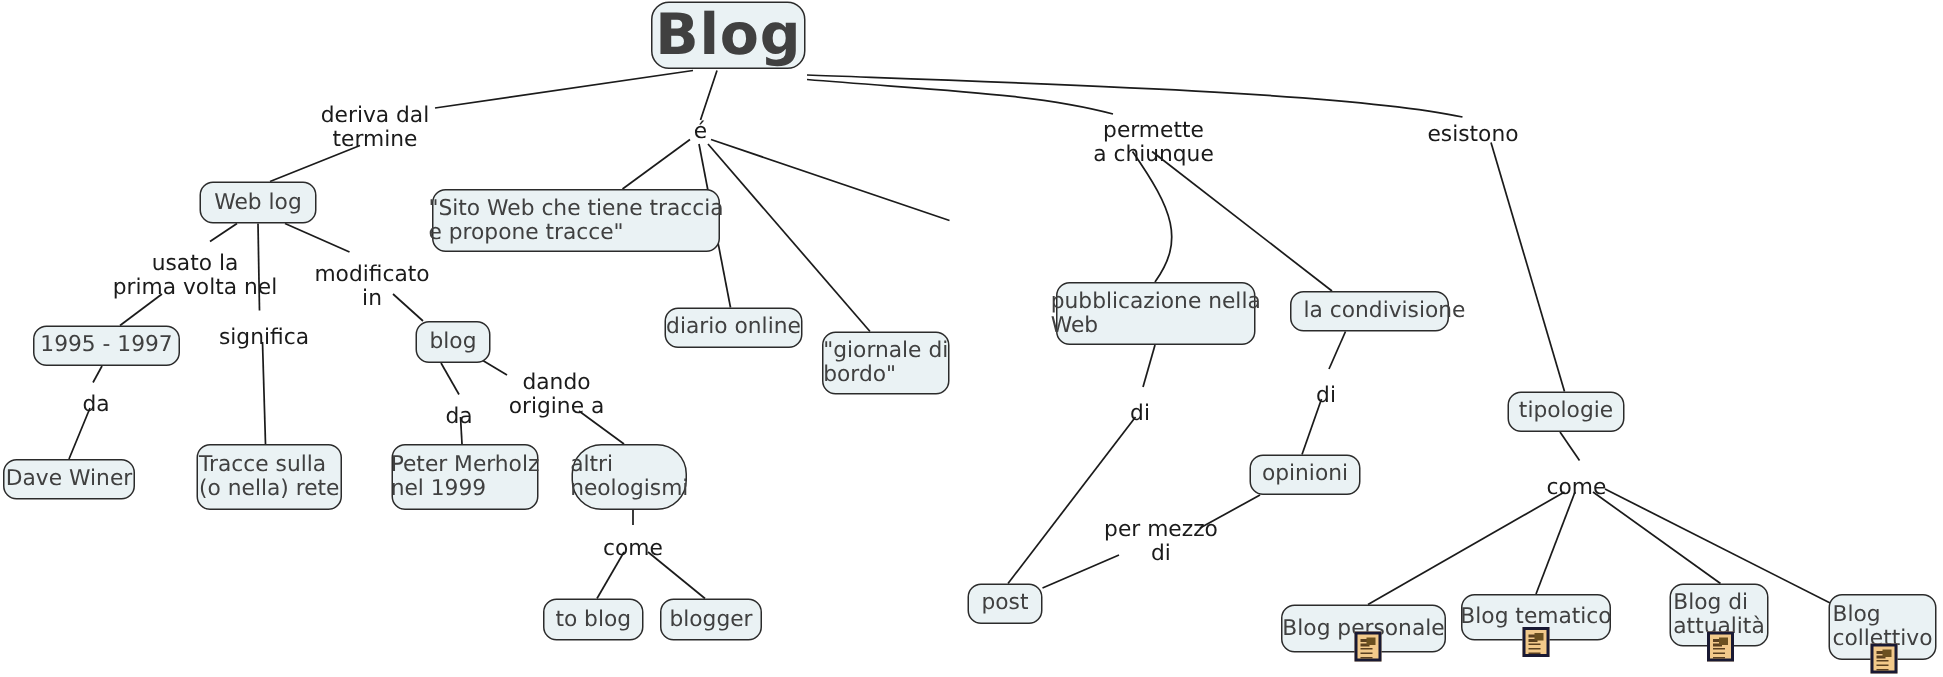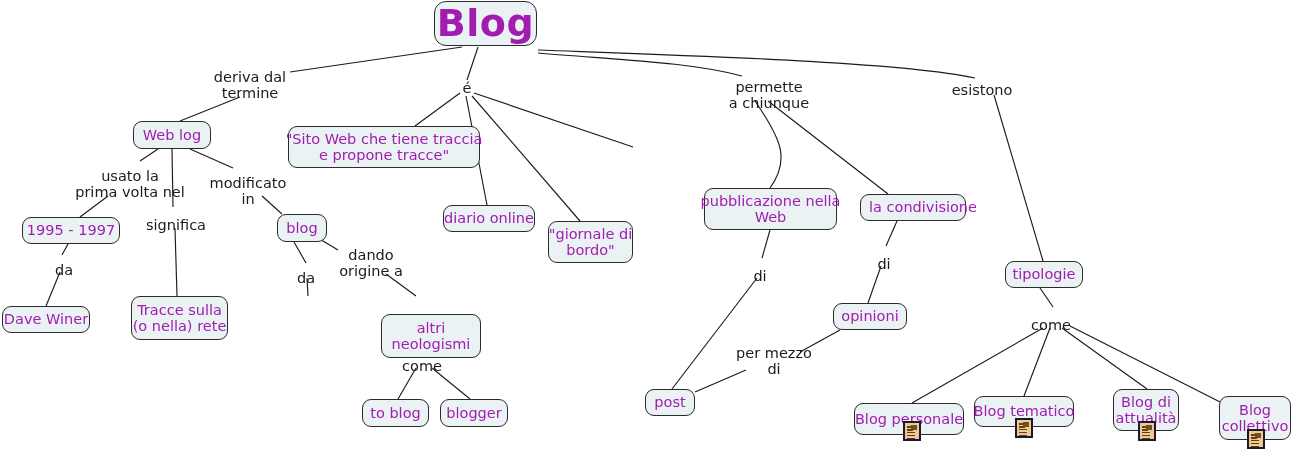--- a/index.html
+++ b/index.html
@@ -22,25 +22,24 @@
     width: 1295px;
     height: 451px;
     pointer-events: none;
   }
   .node {
     position: absolute;
     box-sizing: border-box;
     background: #eaf2f4;
     border: 1.4px solid #2b2b2b;
     border-radius: 9px;
-    color: #a21caf;
+    color: #404040;
     display: flex;
     align-items: center;
     justify-content: center;
-    text-align: center;
     line-height: 1.12;
     font-size: 14.5px;
     white-space: pre;
     z-index: 5;
   }
   .node.root {
     font-size: 38px;
     font-weight: bold;
     border-radius: 12px;
     border-width: 1.6px;
@@ -142,21 +141,23 @@
     <div class="node" style="left: 22px; top: 217px; width: 98px; height: 27px;">1995 - 1997</div>
     <div class="node" style="left: 443px; top: 205px; width: 92px; height: 27px;">diario online</div>
     <div class="node" style="left: 548px; top: 221px; width: 85px; height: 42px;">"giornale di
 bordo"</div>
     <div class="node" style="left: 277px; top: 214px; width: 50px; height: 28px;">blog</div>
     <div class="node" style="left: 1005px; top: 261px; width: 78px; height: 27px;">tipologie</div>
     <div class="node" style="left: 833px; top: 303px; width: 74px; height: 27px;">opinioni</div>
     <div class="node" style="left: 2px; top: 306px; width: 88px; height: 27px;">Dave Winer</div>
     <div class="node" style="left: 131px; top: 296px; width: 97px; height: 44px;">Tracce sulla
 (o nella) rete</div>
-    <div class="node" style="left: 381px; top: 314px; width: 100px; height: 44px;">altri
+    <div class="node" style="left: 261px; top: 296px; width: 98px; height: 44px;">Peter Merholz
+nel 1999</div>
+    <div class="node" style="left: 381px; top: 296px; width: 77px; height: 44px; border-radius: 20px;">altri
 neologismi</div>
     <div class="node" style="left: 645px; top: 389px; width: 50px; height: 27px;">post</div>
     <div class="node" style="left: 362px; top: 399px; width: 67px; height: 28px;">to blog</div>
     <div class="node" style="left: 440px; top: 399px; width: 68px; height: 28px;">blogger</div>
     <div class="node" style="left: 854px; top: 403px; width: 110px; height: 32px;">Blog personale</div>
     <span class="doc-icon" style="left: 912px; top: 421px;">
       <i class="sq"></i>
       <i class="s"></i>
       <i class="s"></i>
       <i class="m"></i>

